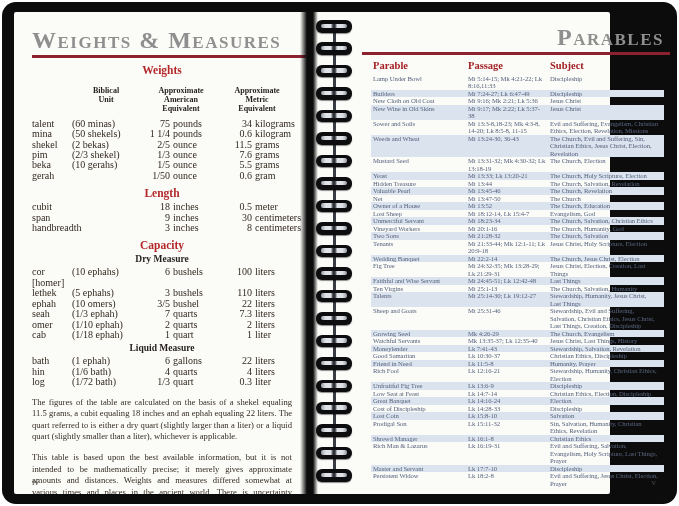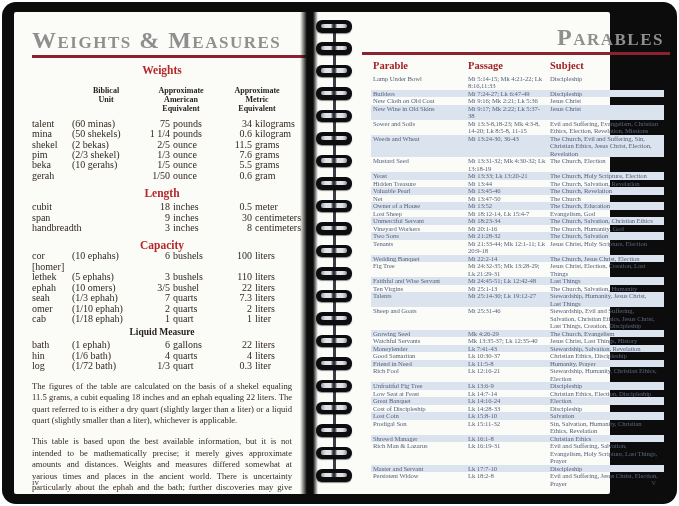--- a/index.html
+++ b/index.html
@@ -156,20 +156,21 @@
               <div>handbreadth</div>
               <div></div>
               <div class="m-val">3</div>
               <div class="m-unit">inches</div>
               <div class="m-val">8</div>
               <div class="m-unit">centimeters</div>
             </div>
           </div>
 
         <div class="sec-head">Capacity</div>
+        <div class="sub-head" style="margin-bottom:3px;">Dry Measure</div>
         <div>
 
             <div class="m-row">
               <div>cor [homer]</div>
               <div>(10 ephahs)</div>
               <div class="m-val">6</div>
               <div class="m-unit">bushels</div>
               <div class="m-val">100</div>
               <div class="m-unit">liters</div>
             </div>

